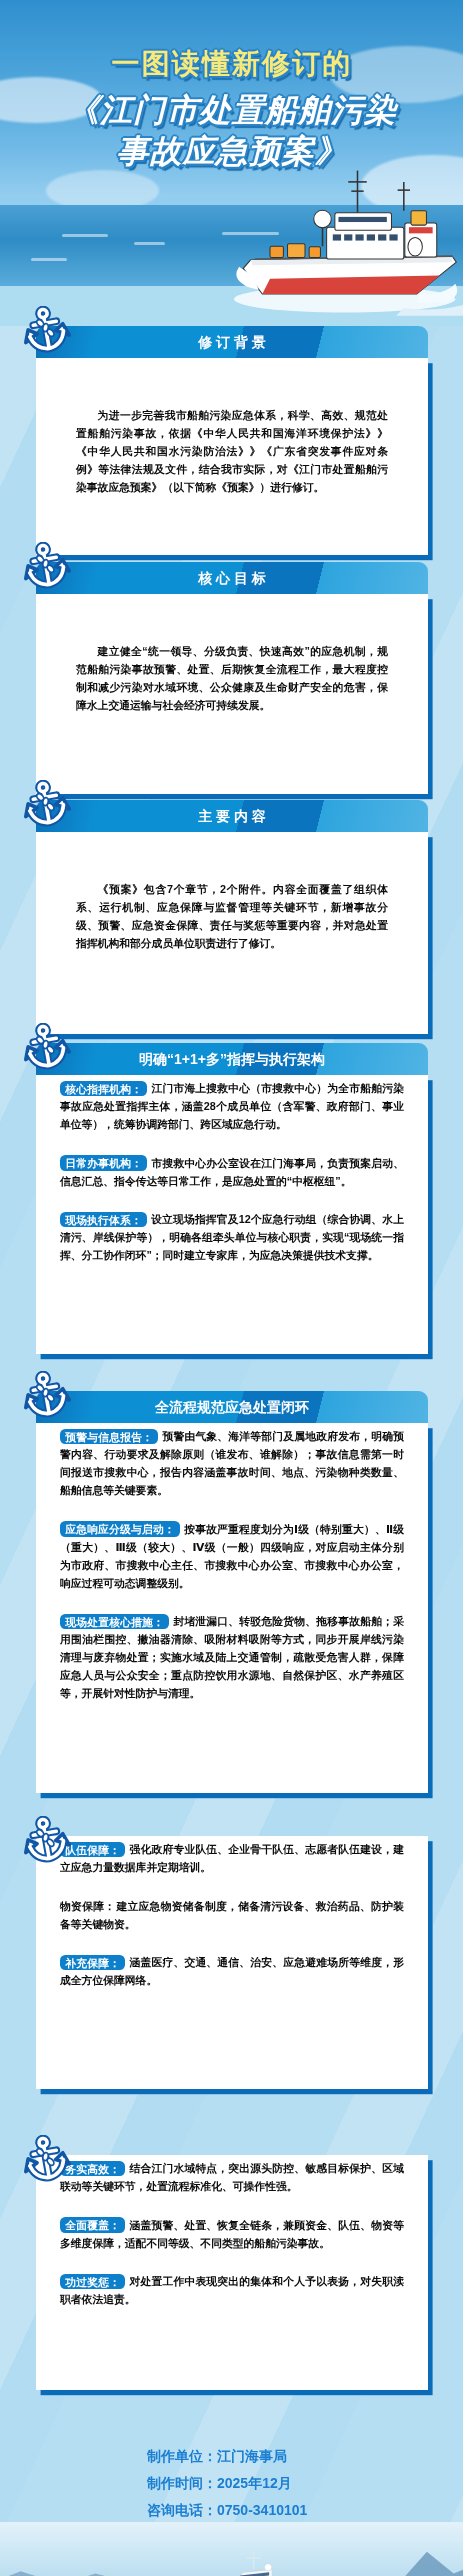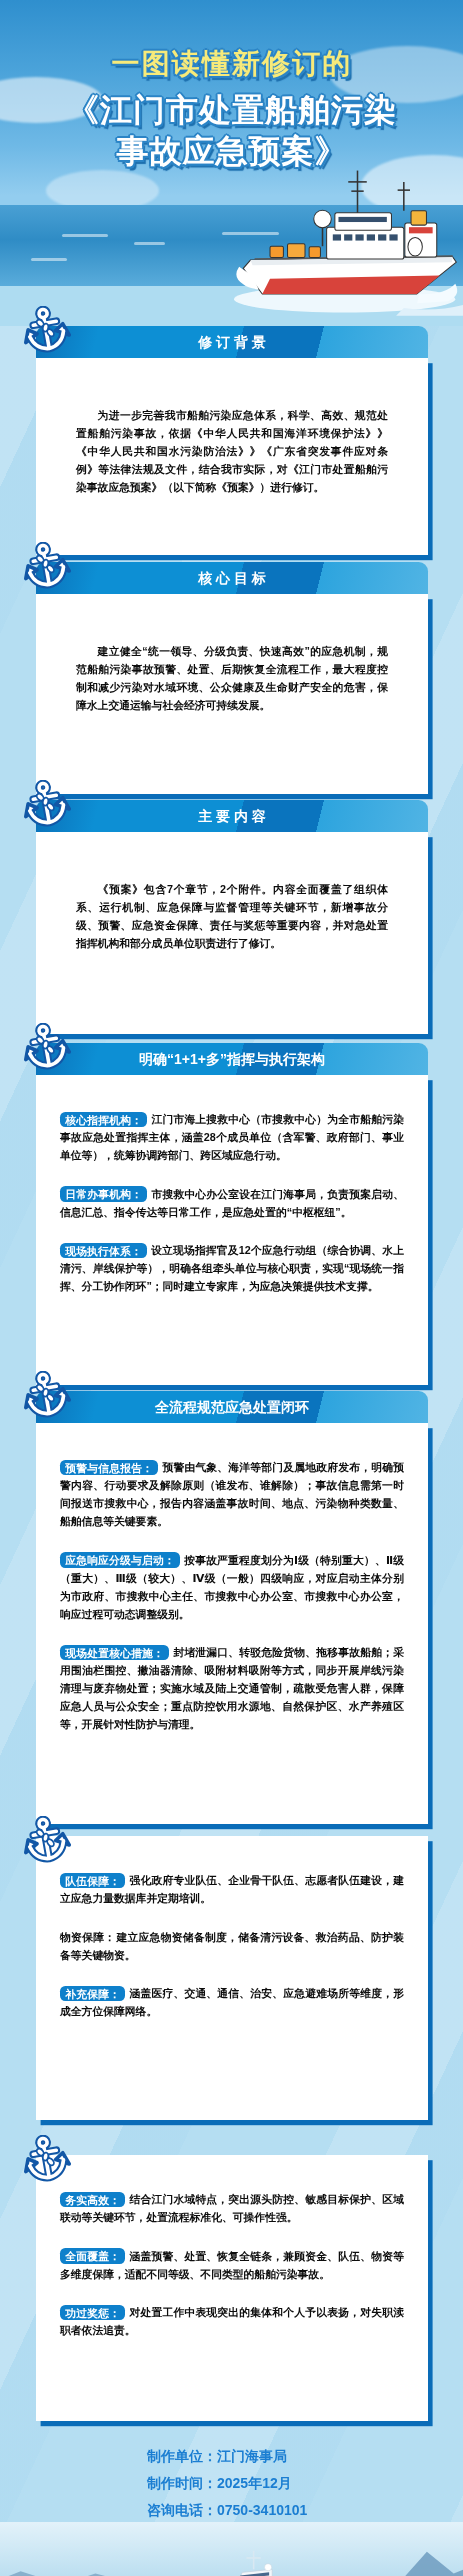--- a/index.html
+++ b/index.html
@@ -18,33 +18,33 @@
   .cloud{position:absolute;background:#ffffff;opacity:.55;border-radius:50%;filter:blur(1px);}
   .sea{position:absolute;left:0;top:205px;width:464px;height:87px;
     background:linear-gradient(180deg,#4aa0d4 0%,#2f8cc5 40%,#5fb0de 100%);}
   .glint{position:absolute;background:rgba(255,255,255,.5);border-radius:2.1px;height:2.6px;}
   .shore{position:absolute;left:0;top:286px;width:464px;height:40px;background:#aedcf1;}
   .t-yellow{position:absolute;left:0;top:45px;width:464px;margin:0;text-align:center;
     font-size:28px;font-weight:bold;color:#f7ea7a;letter-spacing:2.1px;
     text-shadow:-2.1px 0 #2b84c6,2.1px 0 #2b84c6,0 -2.1px #2b84c6,0 2.1px #2b84c6,-1.5px -1.5px #2b84c6,1.5px 1.5px #2b84c6,-1.5px 1.5px #2b84c6,1.5px -1.5px #2b84c6,3.1px 3.6px 1px #1d6fae;}
   .t-white{position:absolute;left:0;width:464px;margin:0;text-align:center;
     font-size:32px;font-weight:bold;color:#ffffff;letter-spacing:1px;
-    text-shadow:-2.1px 0 #2b84c6,2.1px 0 #2b84c6,0 -2.1px #2b84c6,0 2.1px #2b84c6,-1.5px -1.5px #2b84c6,1.5px 1.5px #2b84c6,-1.5px 1.5px #2b84c6,1.5px -1.5px #2b84c6,3.1px 3.6px 1px #1d6fae;}
+    text-shadow:-2.1px 0 #2b84c6,2.1px 0 #2b84c6,0 -2.1px #2b84c6,0 2.1px #2b84c6,-1.5px -1.5px #2b84c6,1.5px 1.5px #2b84c6,-1.5px 1.5px #2b84c6,1.5px -1.5px #2b84c6,3.1px 3.6px 1px #1d6fae;font-style:italic;}
   .l2{top:89px;} .l3{top:130px;}
   .hero-ship{position:absolute;left:234px;top:161px;width:229px;height:155px;}
   
   .sec{position:absolute;left:36px;width:392px;z-index:2;}
   .anchor{position:absolute;left:-14.4px;top:-19.6px;width:49px;height:54px;z-index:4;}
   .head{position:relative;height:32px;border-radius:9.3px 9.3px 0 0;overflow:hidden;
     background:linear-gradient(104deg,#0a70b8 0%,#0d8fd4 16%,#0d8fd4 52%,#0a74be 52%,#0a74be 72%,#2da4de 72%,#51b4e4 100%);}
   .head span{display:block;line-height:32px;text-align:center;color:#fff;font-size:14px;font-weight:bold;}
   .card{position:relative;background:#ffffff;box-shadow:4.6px 5.2px 0 #0a6cb8;overflow:hidden;
     color:#0d0d0d;font-weight:bold;text-align:justify;}
   .card.prose{padding:32px 24px 0 24px;}
-  .card.list{padding:35px 24px 0 24px;}
+  .card.list{padding:4px 24px 0 24px;}
   .para{margin:16px;font-size:10.8px;line-height:18px;text-indent:2em;}
   .item{margin:0 0 20.6px 0;font-size:10.8px;line-height:18px;}
   .badge{display:inline;background:#0e80cb;color:#fff;border-radius:5.2px;padding:1.5px 5.2px 2.1px 5.2px;margin-right:4.1px;}
   .plainlabel{display:inline;color:#0d0d0d;margin-right:1px;}
   
   .footer-info{position:absolute;left:147px;top:2443px;z-index:2;color:#1b7ed2;font-size:14px;font-weight:bold;line-height:27px;}
   .photo{position:absolute;left:0;top:2522px;width:464px;height:165px;z-index:2;}
 </style>
 </head>
 <body>

